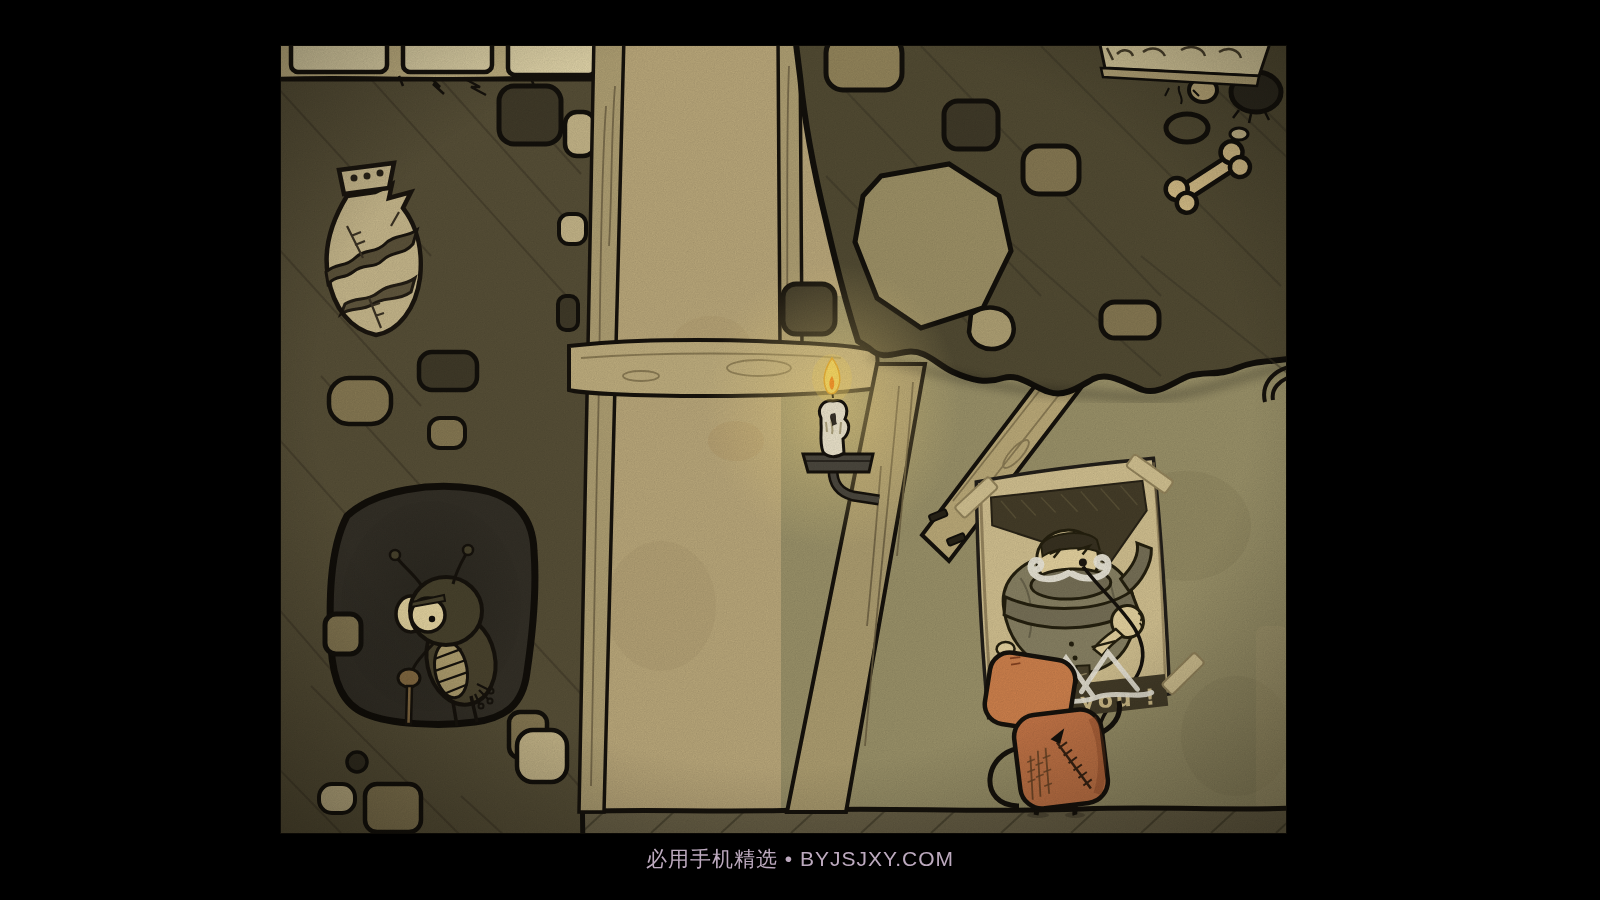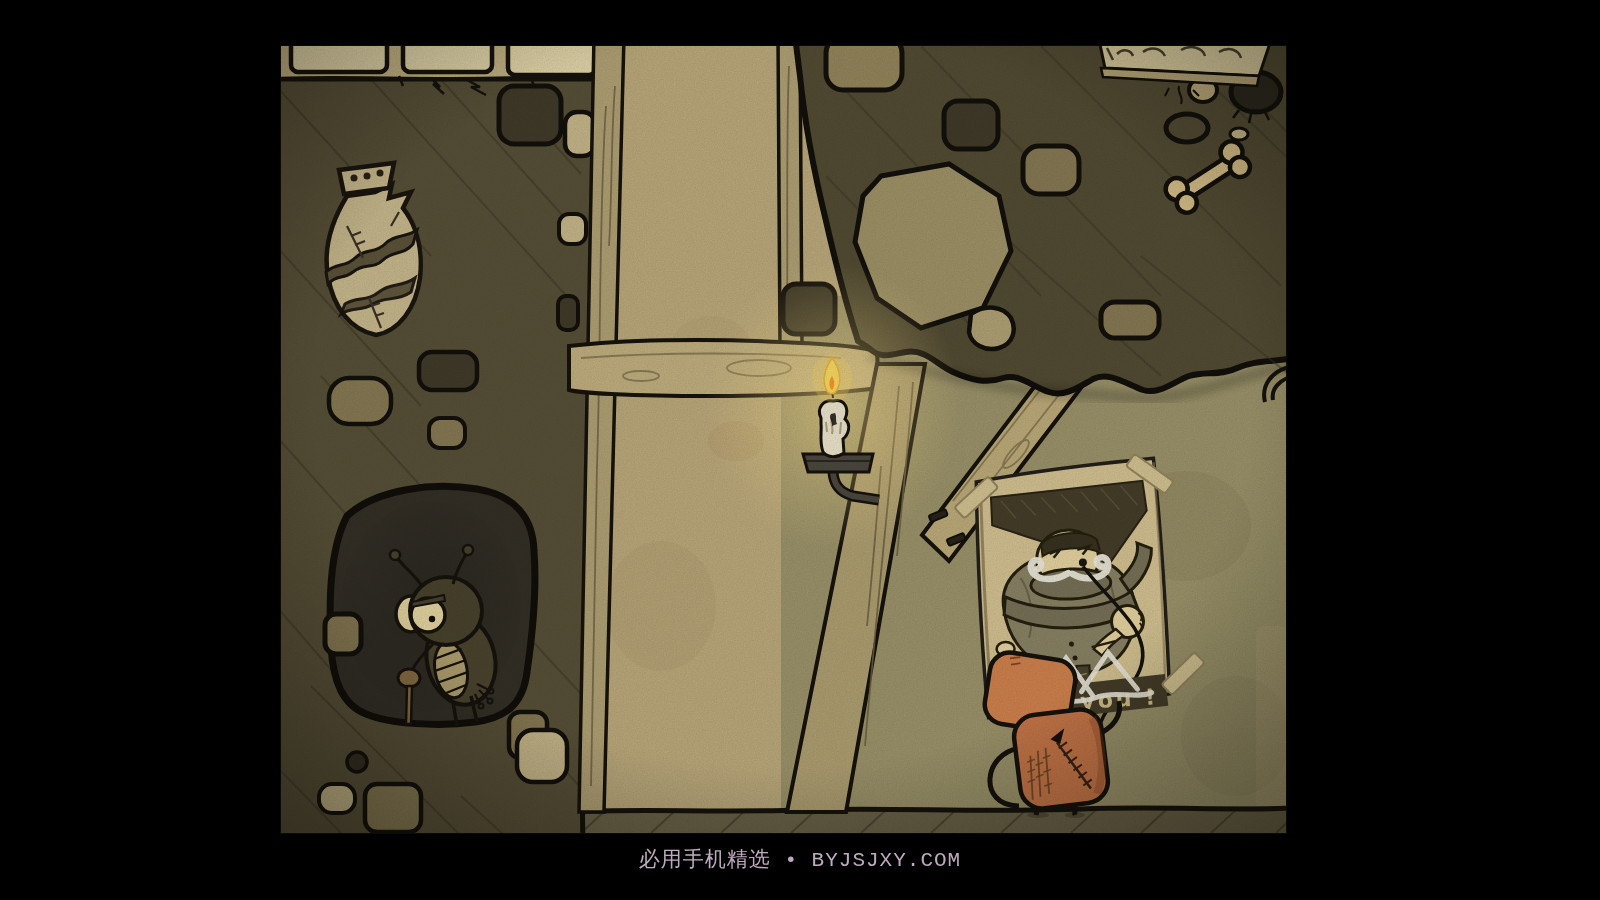--- a/index.html
+++ b/index.html
@@ -1,20 +1,20 @@
 <!DOCTYPE html>
 <html><head>
 <meta charset="utf-8">
 <style>
   html,body{margin:0;padding:0;background:#000;width:1600px;height:900px;overflow:hidden;}
   #stage{position:relative;width:1600px;height:900px;background:#000;font-family:"Liberation Sans",sans-serif;}
   #game-area{position:absolute;left:281px;top:46px;width:1005px;height:787px;background:#c1ae7f;outline:1px solid #0c0a06;}
   #game-area svg{display:block;width:100%;height:100%;}
   #watermark{position:absolute;top:845px;left:50%;transform:translateX(-50%);
-    color:#c8b4ca;font-size:21px;letter-spacing:1px;white-space:nowrap;opacity:.95;font-family:Liberation Mono, monospace;}
+    color:#c8b4ca;font-size:21px;letter-spacing:1px;white-space:nowrap;opacity:.95;}
 </style>
 </head>
 <body>
 
 <div id="stage">
   <div id="game-area">
   <svg viewBox="0 0 1005 787" preserveAspectRatio="none">
     <defs>
       <radialGradient id="g-glow" cx="0.5" cy="0.5" r="0.5">
         <stop offset="0" stop-color="#ffe28c" stop-opacity="0.55"></stop>

